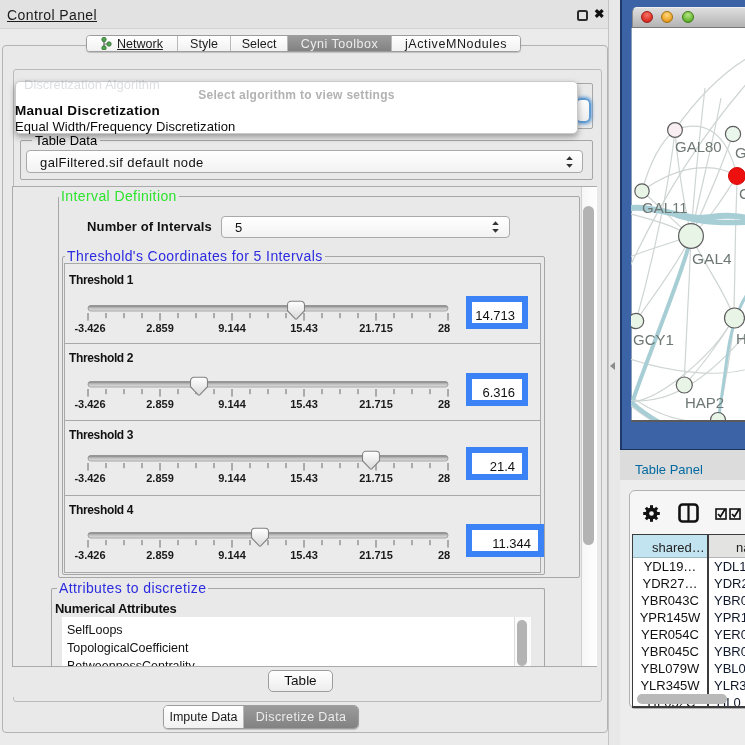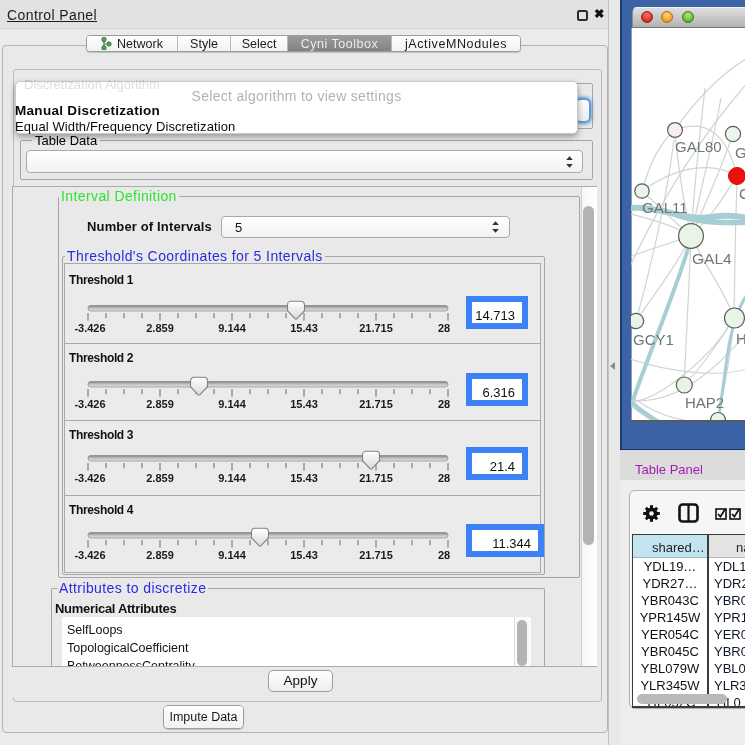--- a/index.html
+++ b/index.html
@@ -24,21 +24,21 @@
 
 <div class="abs" style="left:0;top:0;width:608px;height:28px;background:#e2e2e2;border-bottom:1px solid #d2d2d2;"></div>
 <div class="abs" style="left:7px;top:7px;font-size:14px;letter-spacing:0.4px;color:#1c1c1c;text-decoration:underline;">Control Panel</div>
 
 <div class="abs" style="left:577px;top:10px;width:6.5px;height:6.5px;border:2px solid #2b2b2b;border-radius:2.5px;"></div>
 <div class="abs" style="left:594px;top:6px;font-size:12.5px;font-weight:bold;color:#111;">✖</div>
 
 <div class="abs" style="left:2px;top:45px;width:604px;height:686px;background:#e9e9e9;border:1px solid #b3b3b3;border-radius:4px;"></div>
 
 <div class="seg" style="left:86px;top:35px;height:15px;">
-  <div class="s" style="width:90px;"><svg width="12" height="13" viewBox="0 0 12 13" style="margin-right:4px">
+  <div class="s" style="width:90px;text-decoration:underline;"><svg width="12" height="13" viewBox="0 0 12 13" style="margin-right:4px">
         <line x1="3" y1="2" x2="3" y2="11" stroke="#777" stroke-width="1.4"></line>
         <line x1="3" y1="7" x2="8" y2="7" stroke="#777" stroke-width="1.2"></line>
         <circle cx="3" cy="2.5" r="2.2" fill="#53a553" stroke="#2e6b2e" stroke-width="0.8"></circle>
         <circle cx="8" cy="7" r="2.2" fill="#53a553" stroke="#2e6b2e" stroke-width="0.8"></circle>
         <circle cx="3" cy="11" r="2.2" fill="#53a553" stroke="#2e6b2e" stroke-width="0.8"></circle>
       </svg>Network</div>
   <div class="s" style="width:52px;">Style</div>
   <div class="s" style="width:56px;">Select</div>
   <div class="s sel" style="width:103px;letter-spacing:0.5px;">Cyni Toolbox</div>
   <div class="s" style="width:128px;letter-spacing:0.6px;">jActiveMNodules</div>
@@ -47,20 +47,21 @@
 <div class="abs" style="left:13px;top:69px;width:587px;height:631px;background:#e9e9e9;border:1px solid #bcbcbc;border-radius:3px;"></div>
 
 <div class="groupbox" style="left:20px;top:83px;width:571px;height:44px;"></div>
 
 <div class="abs" style="left:575px;top:98px;width:16px;height:25px;background:linear-gradient(#fdfdfd,#ededed);border:2.5px solid #5e9bd3;border-radius:6px;box-shadow:0 0 3px 1.5px rgba(90,150,210,0.75);box-sizing:border-box;"></div>
 
 <div class="groupbox" style="left:20px;top:140px;width:571px;height:38px;">
   <span class="gtitle" style="background:#e9e9e9;">Table Data</span>
 </div>
 <div class="combo" style="left:26px;top:150px;width:557px;height:23px;">
+  <span class="ct" style="letter-spacing:0.4px;">galFiltered.sif default node</span>
   <svg class="updn" style="right:8px;" viewBox="0 0 9 14">
       <path d="M1.2 5 L4.5 1.2 L7.8 5 Z" fill="#333"></path>
       <path d="M1.2 9 L4.5 12.8 L7.8 9 Z" fill="#333"></path>
     </svg>
 </div>
 
 <div class="abs" style="left:12px;top:186px;width:585px;height:481px;background:#e9e9e9;border:1px solid #ababab;box-sizing:border-box;"></div>
 
 <div class="abs" style="left:581px;top:187px;width:15px;height:479px;background:linear-gradient(90deg,#f6f6f6,#ffffff);border-left:1px solid #d0d0d0;"></div>
 <div class="abs" style="left:583px;top:206px;width:11px;height:339px;background:#b3b3b3;border-radius:6px;"></div>
@@ -105,24 +106,25 @@
 </div>
 <div class="abs" style="left:55px;top:601px;font-size:13px;letter-spacing:-0.3px;font-weight:bold;color:#111;">Numerical Attributes</div>
 <div class="abs" style="left:62px;top:617px;width:452px;height:49px;background:#fff;font-size:12.5px;color:#111;overflow:hidden;">
   <div style="padding:4px 0 0 5px;line-height:18px;">SelfLoops<br>TopologicalCoefficient<br>BetweennessCentrality</div>
 </div>
 <div class="abs" style="left:514px;top:617px;width:16px;height:49px;background:#fbfbfb;border-left:1px solid #ddd;"></div>
 <div class="abs" style="left:517px;top:620px;width:10px;height:46px;background:#b3b3b3;border-radius:5px;"></div>
 
 <div class="abs" style="left:13px;top:667px;width:584px;height:30px;background:#e9e9e9;"></div>
 
-<div class="abs" style="left:268px;top:670px;width:65px;height:22px;background:linear-gradient(#ffffff,#ededed);border:1px solid #9d9d9d;border-radius:5px;box-sizing:border-box;font-size:13.5px;color:#111;text-align:center;line-height:20px;">Apply</div>
+<div class="abs" style="left:268px;top:670px;width:65px;height:22px;background:linear-gradient(#ffffff,#ededed);border:1px solid #9d9d9d;border-radius:5px;box-sizing:border-box;font-size:13.5px;color:#111;text-align:center;line-height:20px;">Table</div>
 
 <div class="seg" style="left:163px;top:705px;height:22px;border-radius:5px;">
   <div class="s" style="width:79px;">Impute Data</div>
+  <div class="s sel" style="width:114px;letter-spacing:0.4px;">Discretize Data</div>
 </div>
 
 <div class="abs" style="left:608px;top:0;width:12px;height:745px;background:#e8e8e8;border-left:1px solid #c4c4c4;"></div>
 <div class="abs" style="left:610px;top:362px;width:0;height:0;border-top:4px solid transparent;border-bottom:4px solid transparent;border-right:5px solid #8a8a8a;"></div>
 
 <div class="abs" style="left:620px;top:0;width:125px;height:449px;background:#3c63a6;border-left:2px solid #1e3a6b;box-sizing:border-box;"></div>
 
 <div class="abs" style="left:632px;top:7px;width:113px;height:21px;background:linear-gradient(#dedede,#b3b3b3);border-top:1px solid #f0f0f0;border-left:1px solid #8a8a8a;border-bottom:1px solid #787878;border-top-left-radius:5px;box-sizing:border-box;"></div>
 
 <div class="abs" style="left:641px;top:11px;width:12px;height:12px;border-radius:50%;background:radial-gradient(circle at 50% 30%,#f4756b,#e2352b 60%,#b5201a);border:0.5px solid #9c1d16;box-sizing:border-box;"></div>
@@ -177,21 +179,21 @@
     <text x="11" y="185" font-size="15" fill="#6e7873" font-family="Liberation Sans">GAL11</text>
     <text x="61" y="236" font-size="15.5" fill="#6e7873" font-family="Liberation Sans">GAL4</text>
     <text x="2" y="317" font-size="15" fill="#6e7873" font-family="Liberation Sans">GCY1</text>
     <text x="105" y="316" font-size="15" fill="#6e7873" font-family="Liberation Sans">H</text>
     <text x="54" y="380" font-size="15" fill="#6e7873" font-family="Liberation Sans">HAP2</text>
   </svg>
 <div class="abs" style="left:631px;top:420px;width:114px;height:2px;background:#5a5a5a;"></div>
 
 <div class="abs" style="left:620px;top:449px;width:125px;height:296px;background:#ededed;"></div>
 <div class="abs" style="left:620px;top:449px;width:125px;height:31px;background:#dcdcdc;border-top:1px solid #16335e;box-sizing:border-box;"></div>
-<div class="abs" style="left:635px;top:462px;font-size:13px;color:#a21caf;">Table Panel</div>
+<div class="abs" style="left:635px;top:462px;font-size:13px;color:#0369a1;">Table Panel</div>
 
 <div class="abs" style="left:629px;top:490px;width:130px;height:219px;background:#f6f6f6;border:1.5px solid #b2b2b2;border-radius:6px;box-sizing:border-box;"></div>
 
 <svg class="abs" style="left:642px;top:504px;" width="19" height="19" viewBox="0 0 19 19">
  <g fill="#111">
       <circle cx="9.5" cy="9.5" r="6"></circle>
  <g stroke="#111" stroke-width="3">
   <line x1="9.5" y1="1.2" x2="9.5" y2="17.8"></line>
         <line x1="1.2" y1="9.5" x2="17.8" y2="9.5"></line>
   <line x1="3.8" y1="3.8" x2="15.2" y2="15.2"></line>
@@ -225,21 +227,21 @@
 </div>
 <div class="abs" style="left:714px;top:558px;width:31px;height:148px;font-size:13px;color:#0f172a;line-height:17px;overflow:hidden;white-space:nowrap;">
 YDL1<br>YDR2<br>YBR0<br>YPR1<br>YER0<br>YBR0<br>YBL0<br>YLR3<br>YIL0
 </div>
 
 <div class="abs" style="left:637px;top:694px;width:90px;height:10px;background:#b9b9b9;border-radius:5px;"></div>
 <div class="abs" style="left:632px;top:706px;width:113px;height:1.5px;background:#3c3c3c;"></div>
 
 <div class="abs" style="left:15px;top:81px;width:563px;height:53px;background:#ffffff;border:1px solid #c9c9c9;border-radius:5px;box-shadow:0 3px 6px rgba(0,0,0,0.35);z-index:6;box-sizing:border-box;"></div>
 <div class="abs" style="left:24px;top:77px;font-size:13px;color:rgba(60,72,90,0.18);z-index:7;">Discretization Algorithm</div>
-<div class="abs" style="left:15px;top:88px;width:563px;text-align:center;font-size:14px;letter-spacing:0.3px;color:#b2b2b2;z-index:7;">Select algorithm to view settings</div>
+<div class="abs" style="left:15px;top:88px;width:563px;text-align:center;font-size:12px;letter-spacing:0.3px;color:#b2b2b2;z-index:7;font-weight:bold;">Select algorithm to view settings</div>
 <div class="abs" style="left:15px;top:103px;font-size:13.5px;letter-spacing:0.3px;font-weight:bold;color:#0a0a0a;z-index:7;">Manual Discretization</div>
 <div class="abs" style="left:15px;top:119px;font-size:13px;letter-spacing:0.1px;color:#0a0a0a;z-index:7;">Equal Width/Frequency Discretization</div>
 
 <svg class="abs" style="left:64px;top:298.5px;" width="460" height="46" viewBox="0 0 460 46">
     <defs>
       <linearGradient id="tr" x1="0" y1="0" x2="0" y2="1">
         <stop offset="0" stop-color="#787878"></stop>
         <stop offset="0.4" stop-color="#b9b9b9"></stop>
         <stop offset="1" stop-color="#e4e4e4"></stop>
       </linearGradient>

